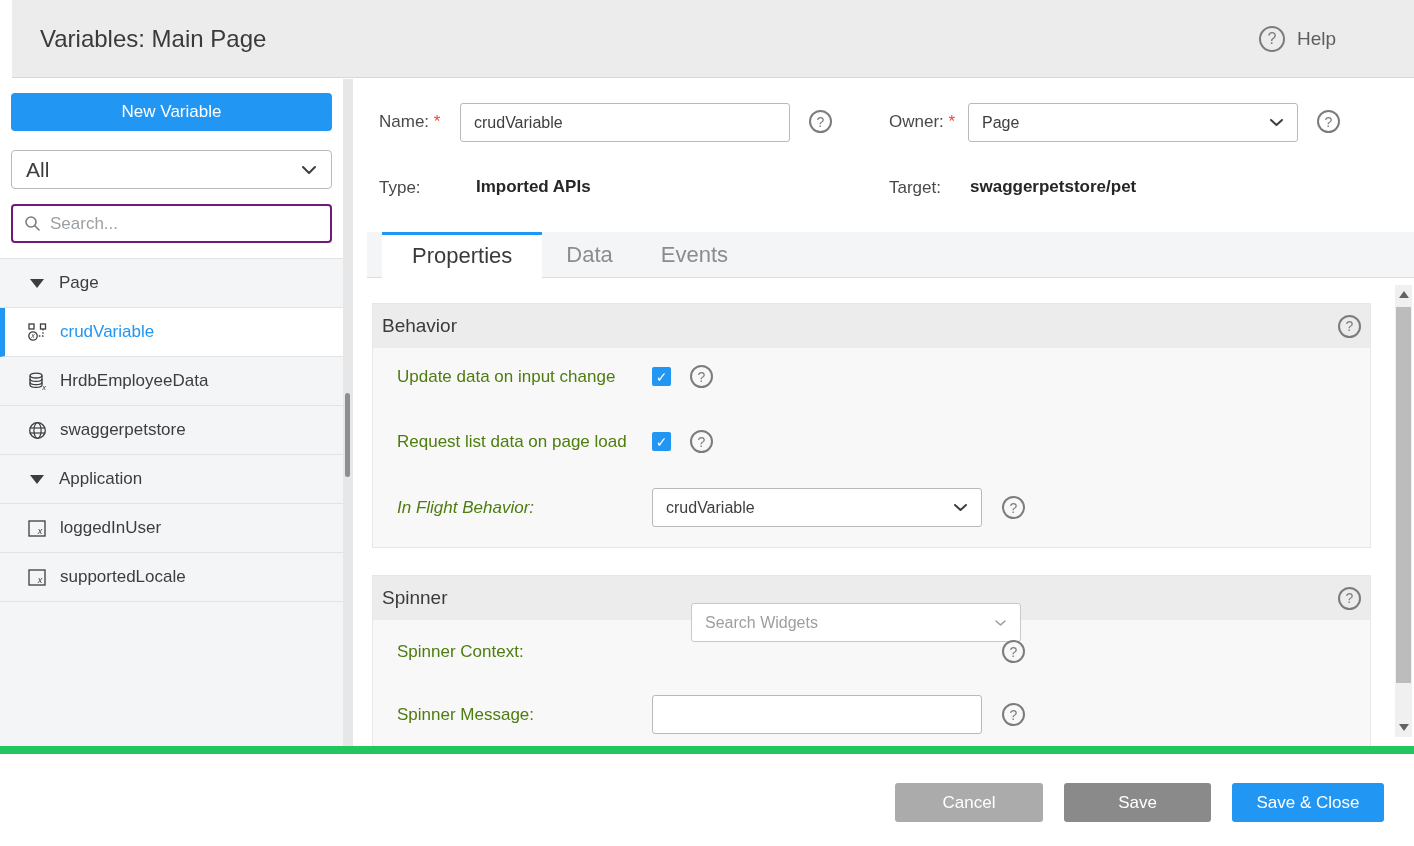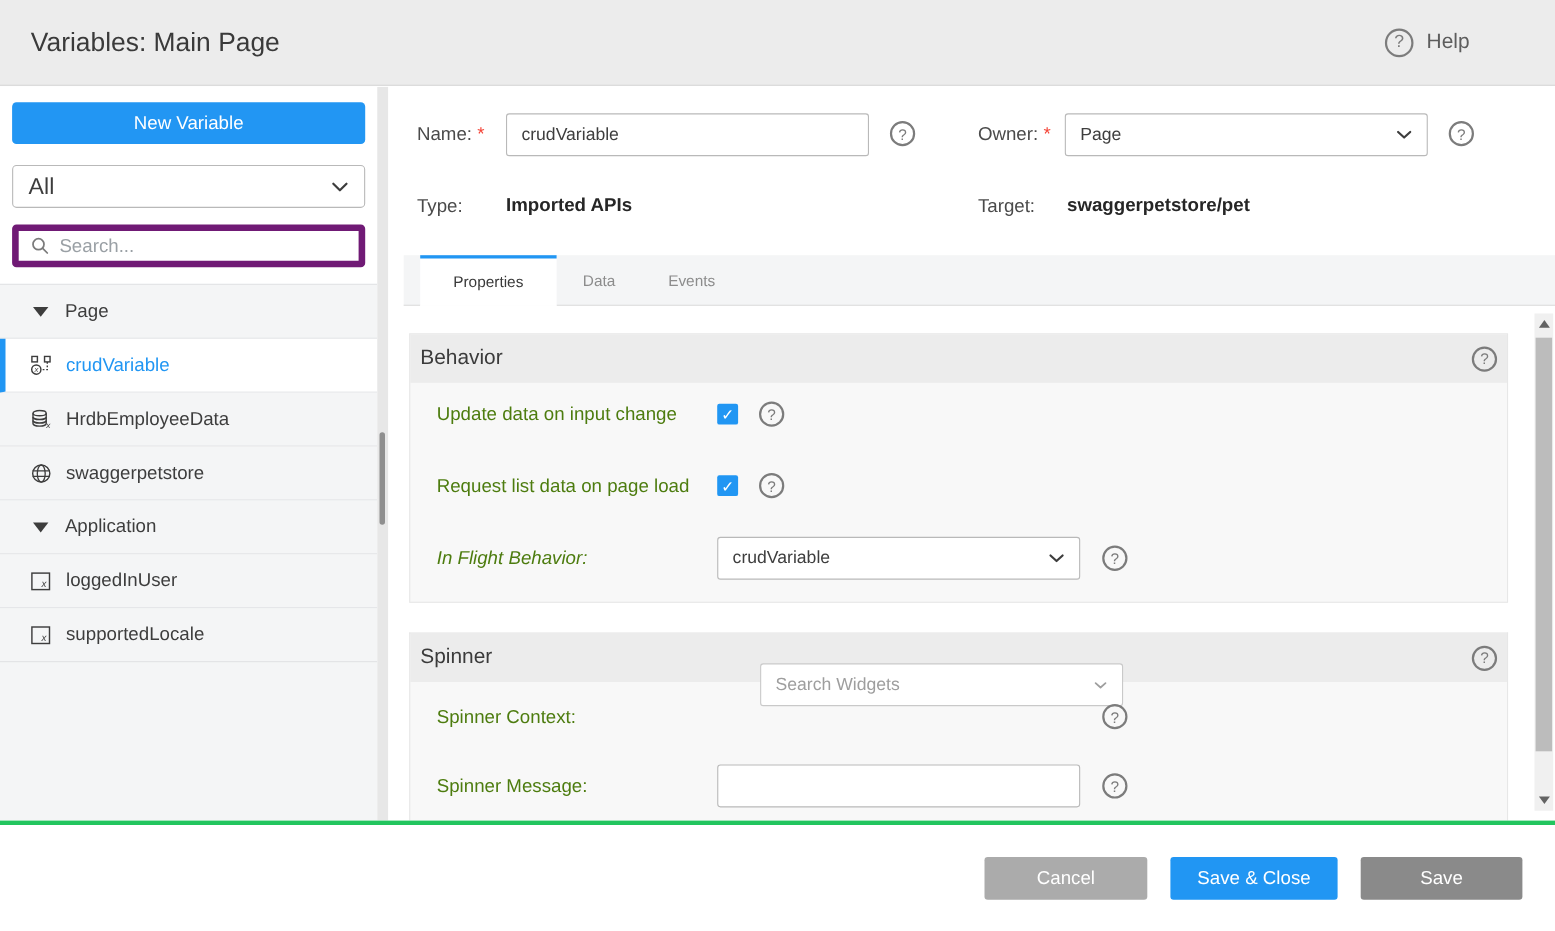--- a/index.html
+++ b/index.html
@@ -5,21 +5,21 @@
   * { margin:0; padding:0; box-sizing:border-box; }
   html,body { width:1414px; height:846px; }
   body {
     font-family:"Liberation Sans", sans-serif;
     background:#ffffff; color:#4a4a4a; overflow:hidden; position:relative;
   }
   .app { position:absolute; inset:0; }
 
   
   .header {
-    position:absolute; top:0; left:0; right:0; height:78px;
+    position:absolute; top:0; left:12px; right:0; height:78px;
     background:#ececec; border-bottom:1px solid #d8d8d8;
     display:flex; align-items:center;
   }
   .header-title { font-size:24px; color:#3a3a3a; padding-left:28px; }
   .header-help {
     position:absolute; right:78px; top:0; height:78px;
     display:flex; align-items:center; gap:12px; cursor:pointer;
   }
   .header-help .help-circle { width:26px; height:26px; font-size:16px; }
   .header-help-label { font-size:19px; color:#5d5d5d; }
@@ -39,21 +39,21 @@
   .btn-new-variable {
     display:block; width:100%; height:38px; border:none; border-radius:4px;
     background:#2296f3; color:#ffffff; font-size:17px; font-family:inherit; cursor:pointer;
   }
   .sidebar-select {
     margin-top:19px; height:39px; background:#fff; border:1px solid #b9b9b9; border-radius:4px;
     display:flex; align-items:center; padding:0 14px; cursor:pointer;
   }
   .sidebar-select-value { font-size:21px; color:#3d3d3d; flex:1; }
   .sidebar-search {
-    margin-top:15px; height:39px; background:#fff; border:6px solid #701a75; border-radius:4px;
+    margin-top:15px; height:39px; background:#fff; border:2px solid #701a75; border-radius:4px;
     display:flex; align-items:center; padding:0 11px; gap:9px;
   }
   .sidebar-search input {
     border:none; outline:none; flex:1; font-size:17px; color:#3d3d3d; font-family:inherit; background:transparent;
   }
   .sidebar-search input::placeholder { color:#9aa0a5; }
 
   .var-list { border-top:1px solid #e2e3e5; }
   .var-row {
     height:49px; display:flex; align-items:center; gap:13px;
@@ -93,21 +93,21 @@
   .sel-box.placeholder .sel-value { color:#9e9e9e; }
   .bold-val { font-weight:bold; color:#262626; }
   .help-abs { position:absolute; }
 
   
   .tabbar {
     position:absolute; left:14px; right:0; top:153px; height:46px;
     background:#f4f5f6; border-bottom:1px solid #dcdcdc; display:flex; align-items:stretch;
   }
   .tab {
-    display:flex; align-items:center; padding:0 24px; font-size:14px; color:#8c8c8c; cursor:pointer;
+    display:flex; align-items:center; padding:0 24px; font-size:22px; color:#8c8c8c; cursor:pointer;
   }
   .tab.active {
     margin-left:15px; background:#ffffff; color:#3a3a3a;
     border-top:3px solid #2196f3; border-bottom:1px solid #ffffff;
     padding:0 30px; margin-bottom:-1px;
   }
 
   
   .section {
     position:absolute; left:19px; width:999px; border:1px solid #e7e7e7; background:#f8f8f8;
@@ -136,21 +136,21 @@
   }
   .main-scroll .arrow-up { top:6px; border-bottom:7px solid #636363; }
   .main-scroll .arrow-down { bottom:6px; border-top:7px solid #636363; }
   .main-scroll .thumb {
     position:absolute; left:1px; right:1px; top:22px; height:376px; background:#bcbcbc;
   }
 
   
   .footer {
     position:absolute; left:0; right:0; bottom:0; height:100px; background:#ffffff;
-    border-top:4px solid #22c55e; display:flex; justify-content:flex-end;
+    border-top:8px solid #22c55e; display:flex; justify-content:flex-end;
     align-items:flex-start; gap:21px; padding:29px 30px 14px 0;
   }
   .btn { height:39px; border:none; border-radius:3px; color:#fff; font-size:17px; font-family:inherit; cursor:pointer; }
   .btn-cancel { width:148px; background:#ababab; }
   .btn-save { width:147px; background:#8a8a8a; }
   .btn-save-close { width:152px; background:#2196f3; }
 
   .chev { flex:0 0 auto; }
   svg { display:block; }
 </style>
@@ -279,21 +279,21 @@
       </div>
       <div class="sel-box" style="left:615px; top:24px;">
         <span class="sel-value">Page</span>
         <svg class="chev" width="15" height="9" viewBox="0 0 15 9">
             <polyline points="2,2 7.5,7 13,2" fill="none" stroke="#3d3d3d" stroke-width="2" stroke-linecap="round" stroke-linejoin="round"></polyline>
           </svg>
       </div>
       <span class="help-circle help-abs" style="left:964px; top:31px;">?</span>
 
       <div class="fld-label" style="left:26px; top:99px;">Type:</div>
-      <div class="fld-label bold-val" style="left:107px; top:98px;">Imported APIs</div>
+      <div class="fld-label bold-val" style="left:123px; top:98px;">Imported APIs</div>
       <div class="fld-label" style="left:536px; top:99px;">Target:</div>
       <div class="fld-label bold-val" style="left:617px; top:98px;">swaggerpetstore/pet</div>
 
       <div class="tabbar">
         <div class="tab active">Properties</div>
         <div class="tab">Data</div>
         <div class="tab">Events</div>
       </div>
 
       <div class="section section-behavior">
@@ -342,17 +342,17 @@
         <div class="arrow-up"></div>
         <div class="thumb"></div>
         <div class="arrow-down"></div>
       </div>
 
     </div>
   </div>
 
   <div class="footer">
     <button class="btn btn-cancel">Cancel</button>
+    <button class="btn btn-save">Save</button>
     <button class="btn btn-save-close">Save &amp; Close</button>
-    <button class="btn btn-save">Save</button>
   </div>
 
 </div>
 
 </body></html>

